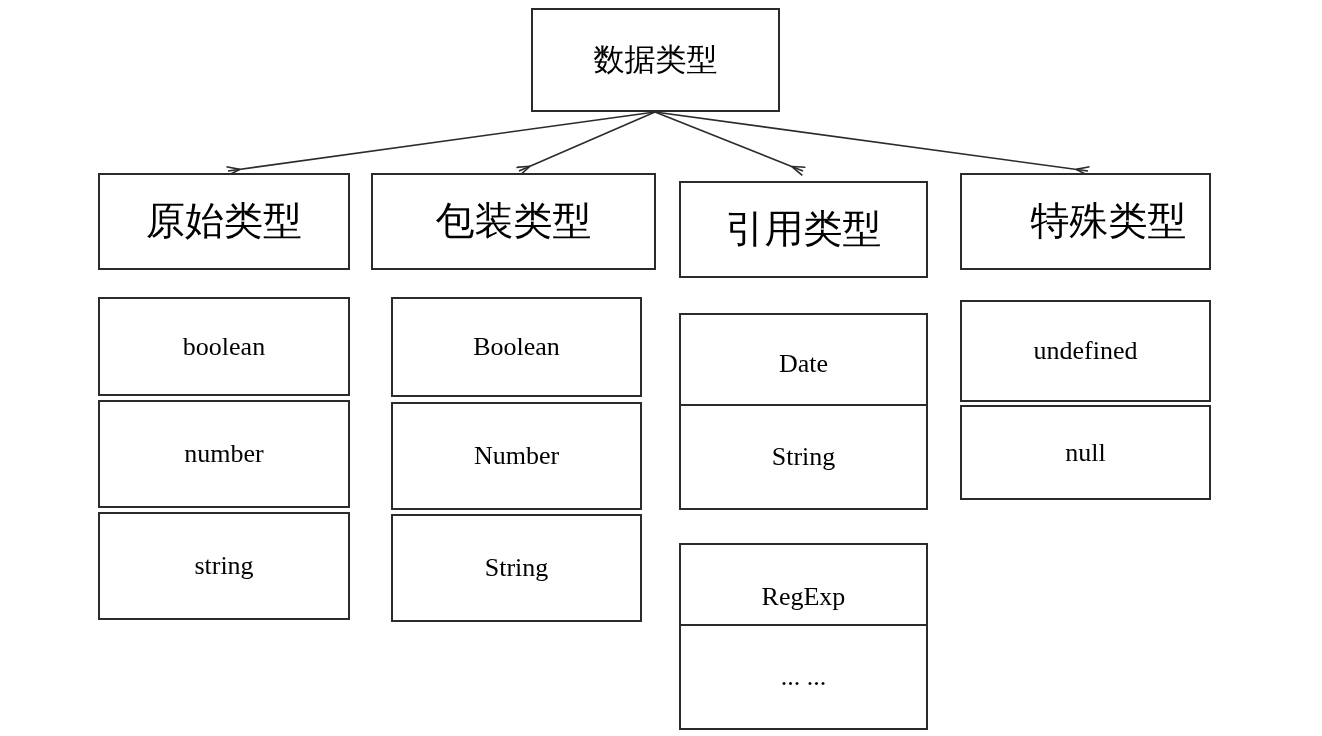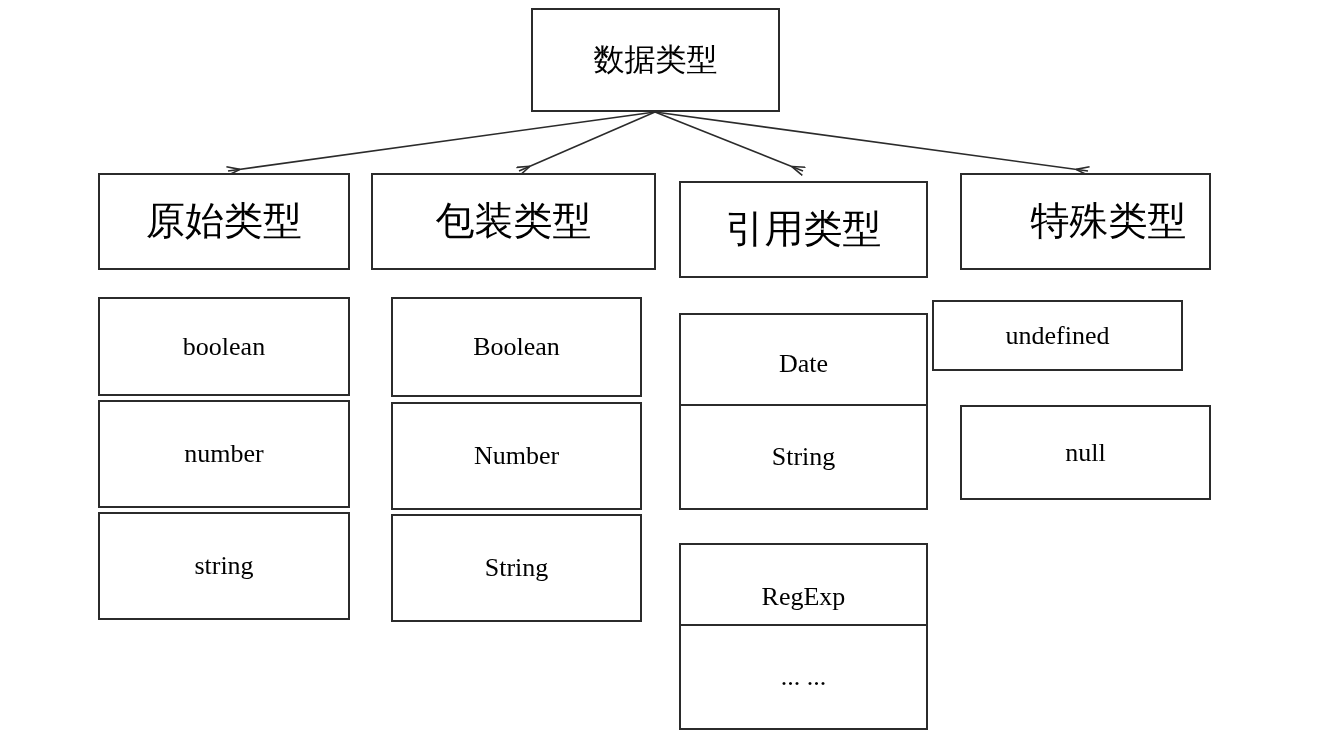--- a/index.html
+++ b/index.html
@@ -81,21 +81,21 @@
   
   .c2-l1 { left: 391px; top: 297px; width: 251px; height: 100px; }
   .c2-l2 { left: 391px; top: 402px; width: 251px; height: 108px; }
   .c2-l3 { left: 391px; top: 514px; width: 251px; height: 108px; }
   
   .c3-l1 { left: 679px; top: 313px; width: 249px; height: 101px; }
   .c3-l2 { left: 679px; top: 404px; width: 249px; height: 106px; }
   .c3-l3 { left: 679px; top: 513px; width: 249px; height: 107px; margin-top: 30px; }
   .c3-l4 { left: 679px; top: 624px; width: 249px; height: 106px; }
   
-  .c4-l1 { left: 932px; top: 300px; width: 251px; height: 71px; }
+  .c4-l1 { left: 960px; top: 300px; width: 251px; height: 102px; }
   .c4-l2 { left: 960px; top: 405px; width: 251px; height: 95px; }
 </style>
 </head>
 <body>
 
 <div id="canvas">
 
   <svg id="edges" viewBox="0 0 1322 736" width="1322" height="736" xmlns="http://www.w3.org/2000/svg">
     <defs>
       <marker id="arrowhead" markerWidth="14" markerHeight="10" refX="12" refY="5" orient="auto" markerUnits="userSpaceOnUse">

